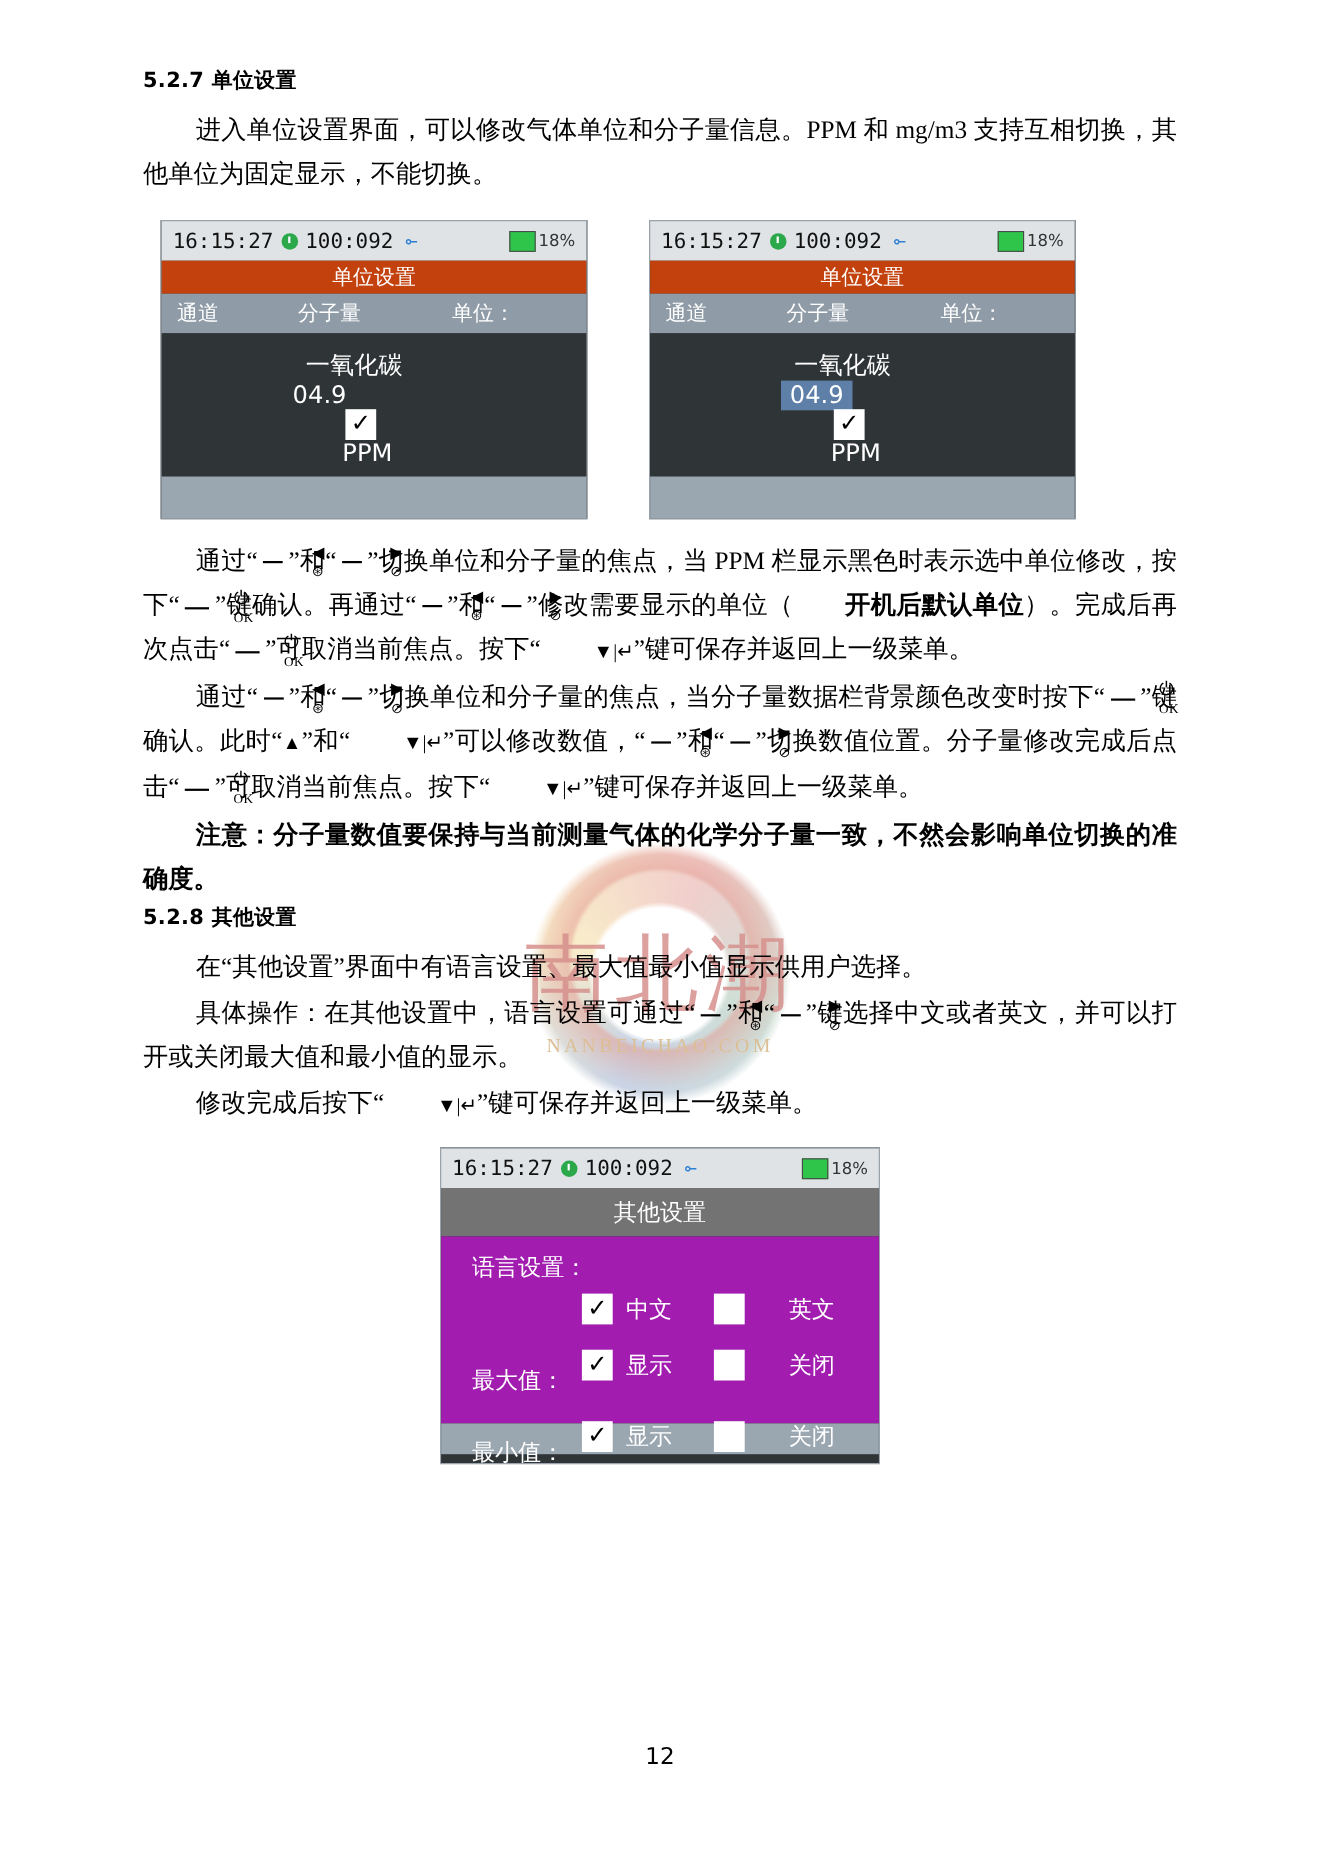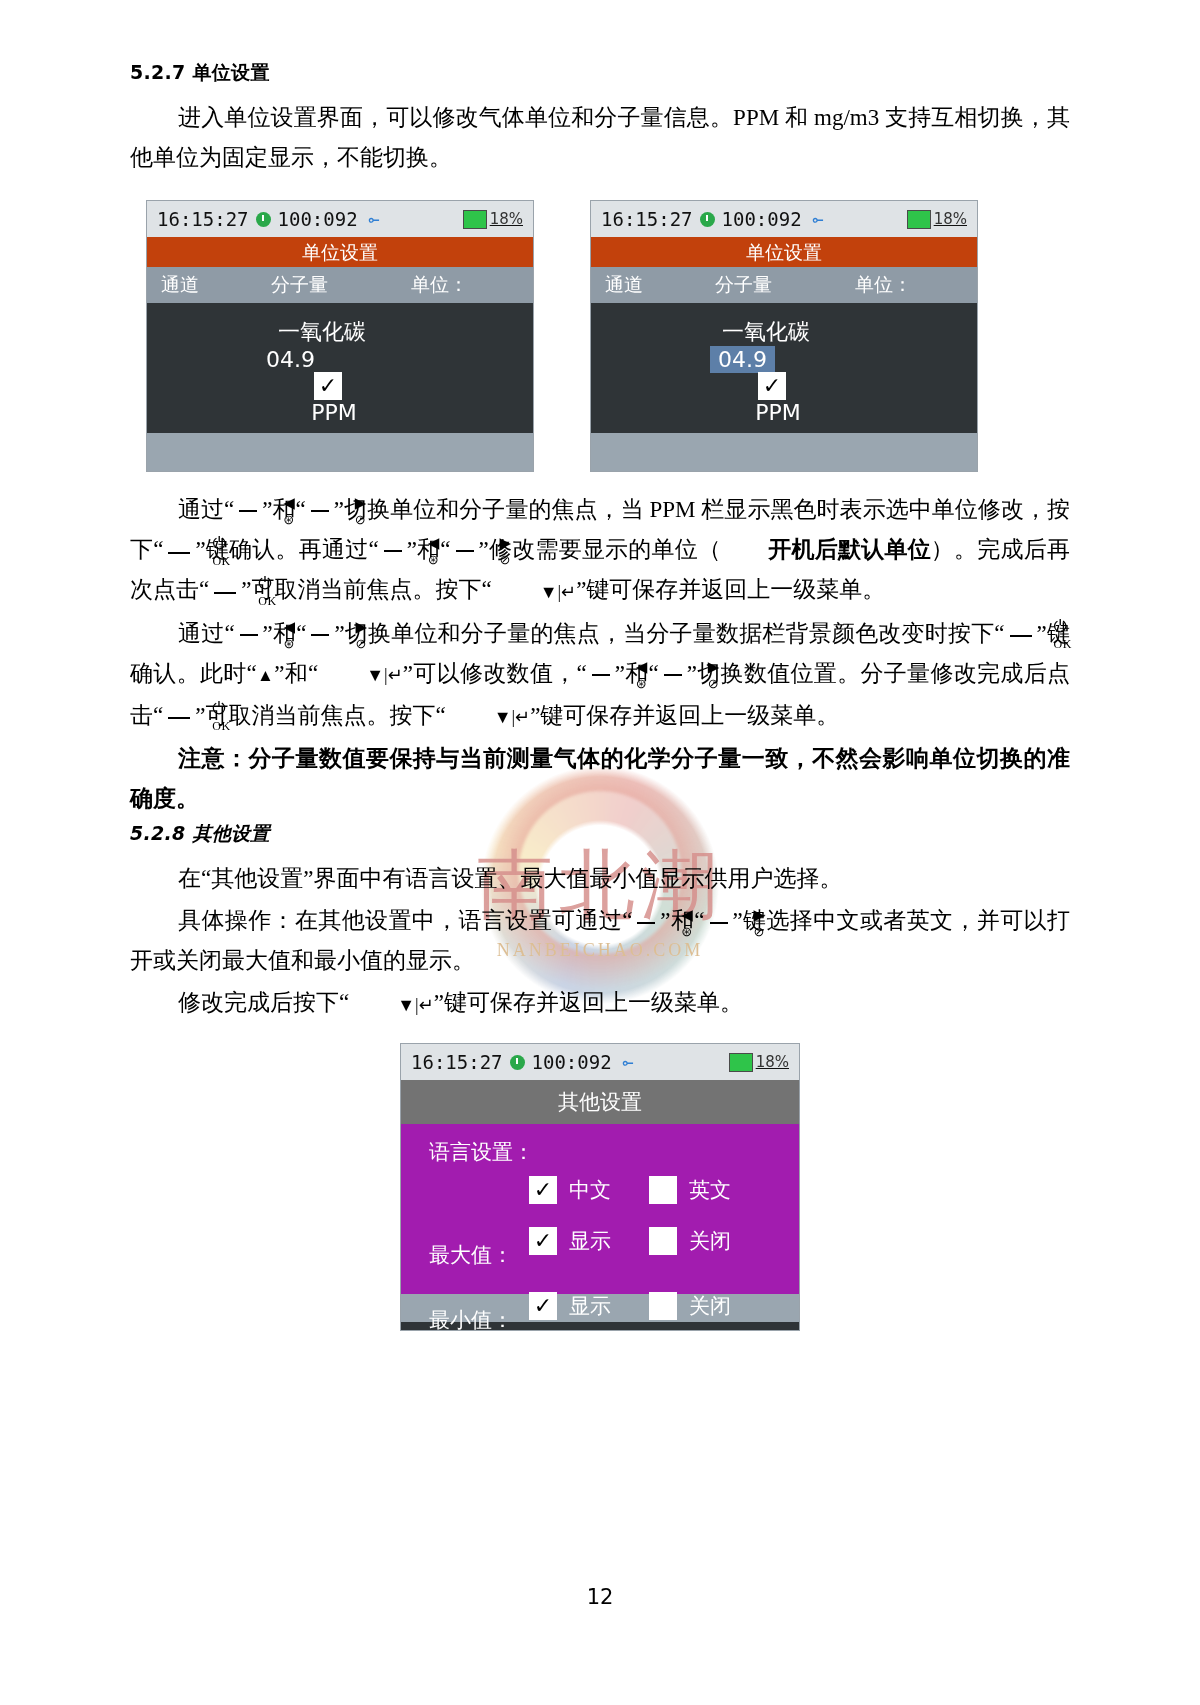--- a/index.html
+++ b/index.html
@@ -98,21 +98,20 @@
   }
   .usb-ico {
     color: #2f7fd4;
     font-size: 18px;
     margin-left: 4px;
   }
   .batt {
     display: flex;
     align-items: center;
     gap: 0;
-    text-decoration: underline;
   }
   .batt-body {
     width: 22px; height: 17px;
     background: #2fc44a;
     border: 1px solid #4a4a4a;
     position: relative;
   }
   .batt-pct {
     font-size: 15px;
     margin-left: 3px;
@@ -202,21 +201,21 @@
   }
   .opt-row {
     display: flex;
     align-items: center;
     font-size: 21px;
     margin-bottom: 9px;
     padding-left: 28px;
   }
   .opt-row .rl { width: 100px; }
   .opt-row .oc1 { width: 120px; display: flex; align-items: center; }
-  .opt-row .oc2 { display: flex; align-items: flex-end; }
+  .opt-row .oc2 { display: flex; align-items: flex-end; gap: 28px; }
   .opt-row.indent .rl { width: 100px; margin-top: 28px; }
   .opt-row .spacer { width: 100px; }
   .dev-footer2 { height: 28px; background: #9aa6b0; }
 
   
   .key {
     display: inline-block;
     position: relative;
     vertical-align: middle;
     text-align: center;
@@ -282,21 +281,21 @@
             mask-image: radial-gradient(circle at 50% 50%, transparent 33%, #000 36%, #000 60%, transparent 66%);
   }
   .pagenum {
     position: absolute;
     left: 0; right: 0;
     top: 1585px;
     text-align: center;
     font-family: "DejaVu Sans", sans-serif;
     font-size: 21px;
   }
-  .sec2 { margin-top: 44px; font-style: italic; }
+  .sec2 { margin-top: 44px; }
 </style>
 </head>
 <body>
 
 <div class="page">
 
   <div class="watermark">
     <div class="wm-ring"></div>
     <div class="wm-text">南北潮</div>
     <div class="wm-sub">NANBEICHAO.COM</div>

